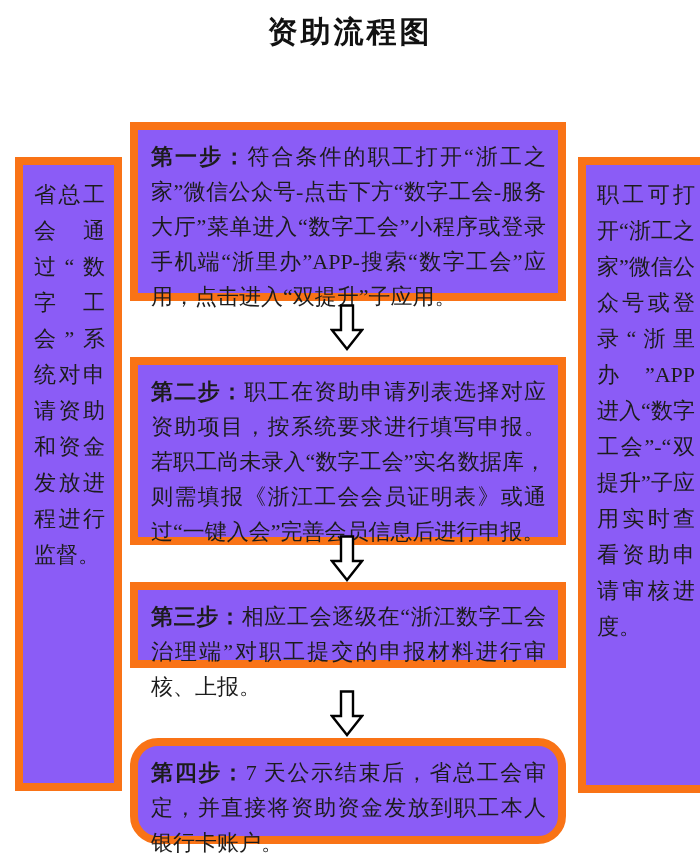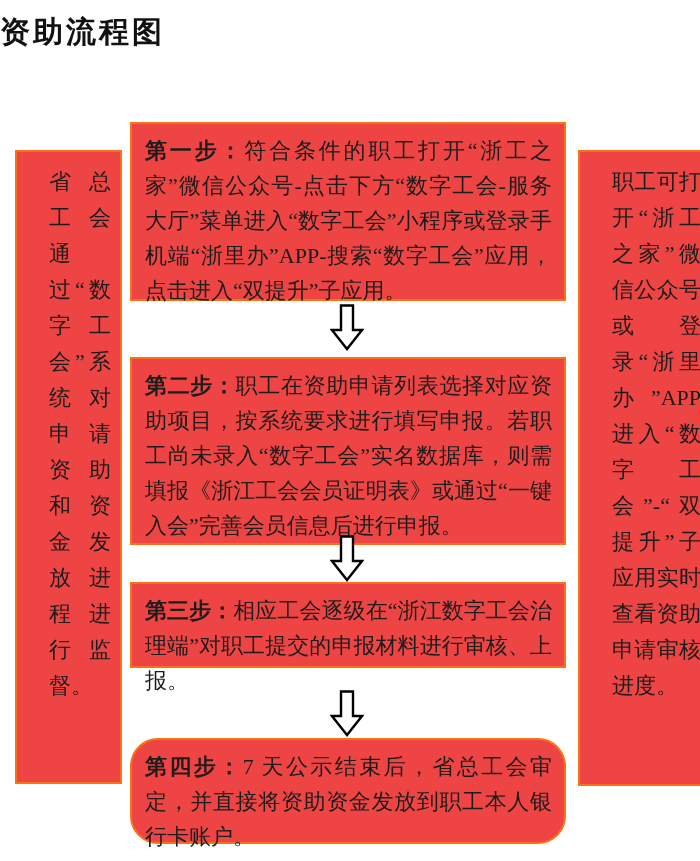--- a/index.html
+++ b/index.html
@@ -15,35 +15,35 @@
     font-family: "Liberation Serif", "DejaVu Serif", serif;
     color: #1c1c1c;
     overflow: hidden;
   }
   .title {
     position: absolute;
     top: 12px;
     left: 0;
     width: 100%;
     margin: 0;
+    text-align: center;
     font-size: 30px;
     font-weight: bold;
     letter-spacing: 3px;
     color: #111111;
   }
   .box {
     position: absolute;
-    border: 2px solid #f97316;
-    background: #ef4444;
+    border: 8px solid #f97316;
+    background: #8b5cf6;
     box-sizing: border-box;
   }
   .side-box {
-    top: 150px;
+    top: 157px;
     height: 634px;
-    padding-left: 21px;
   }
   .side-box p {
     margin: 0;
     padding: 12px 9px 0 11px;
     font-size: 22px;
     line-height: 36px;
     text-align: justify;
     word-break: break-all;
   }
   .side-box.left  { left: 15px;  width: 107px; }

